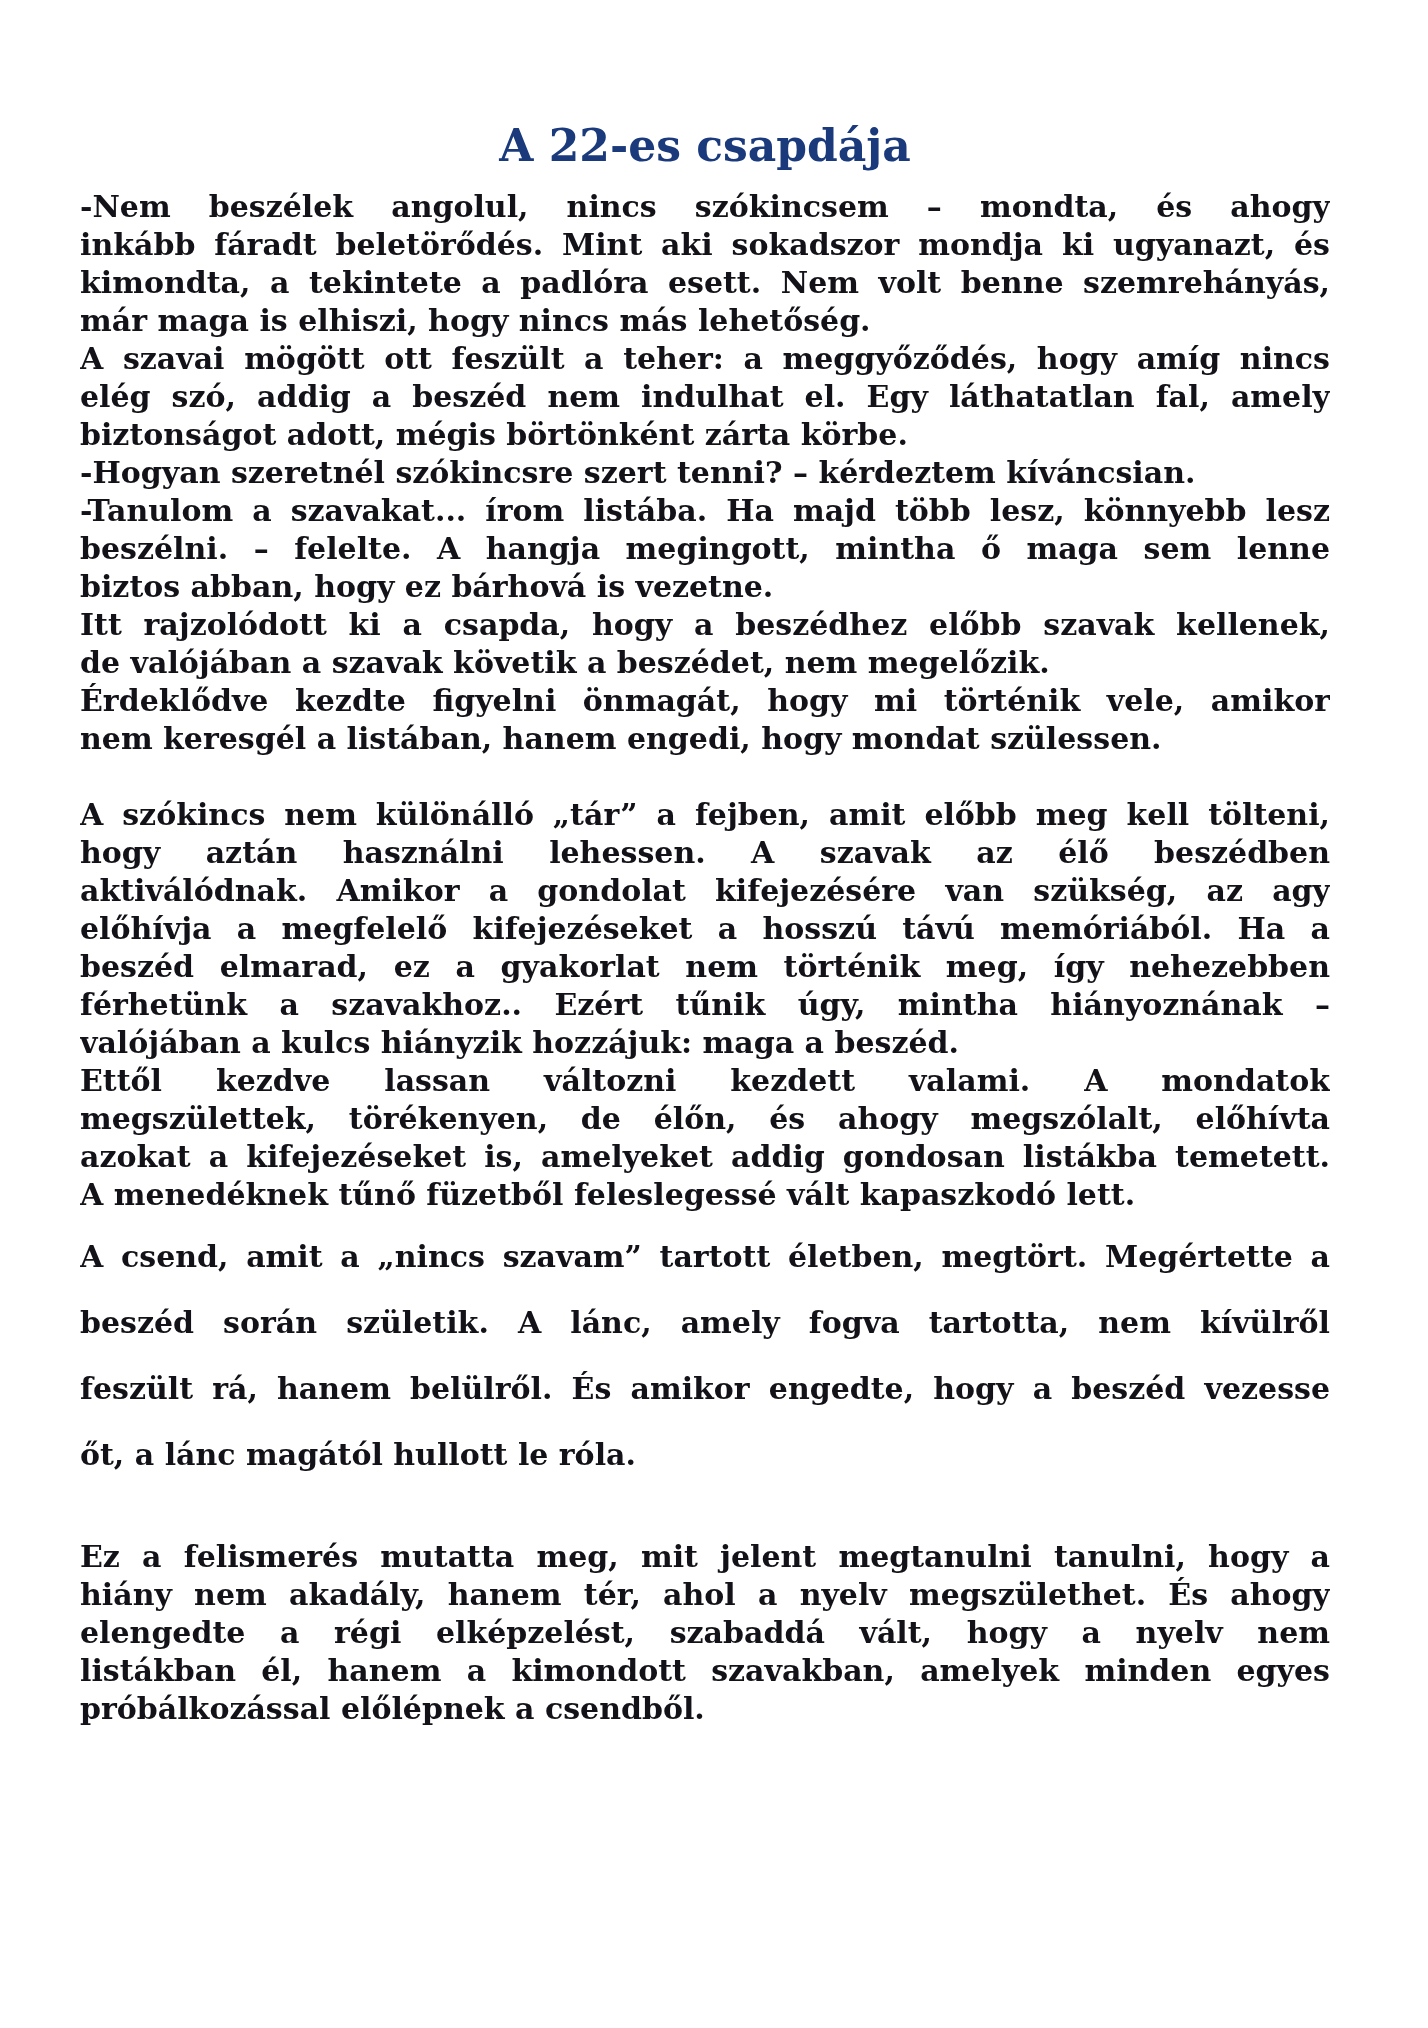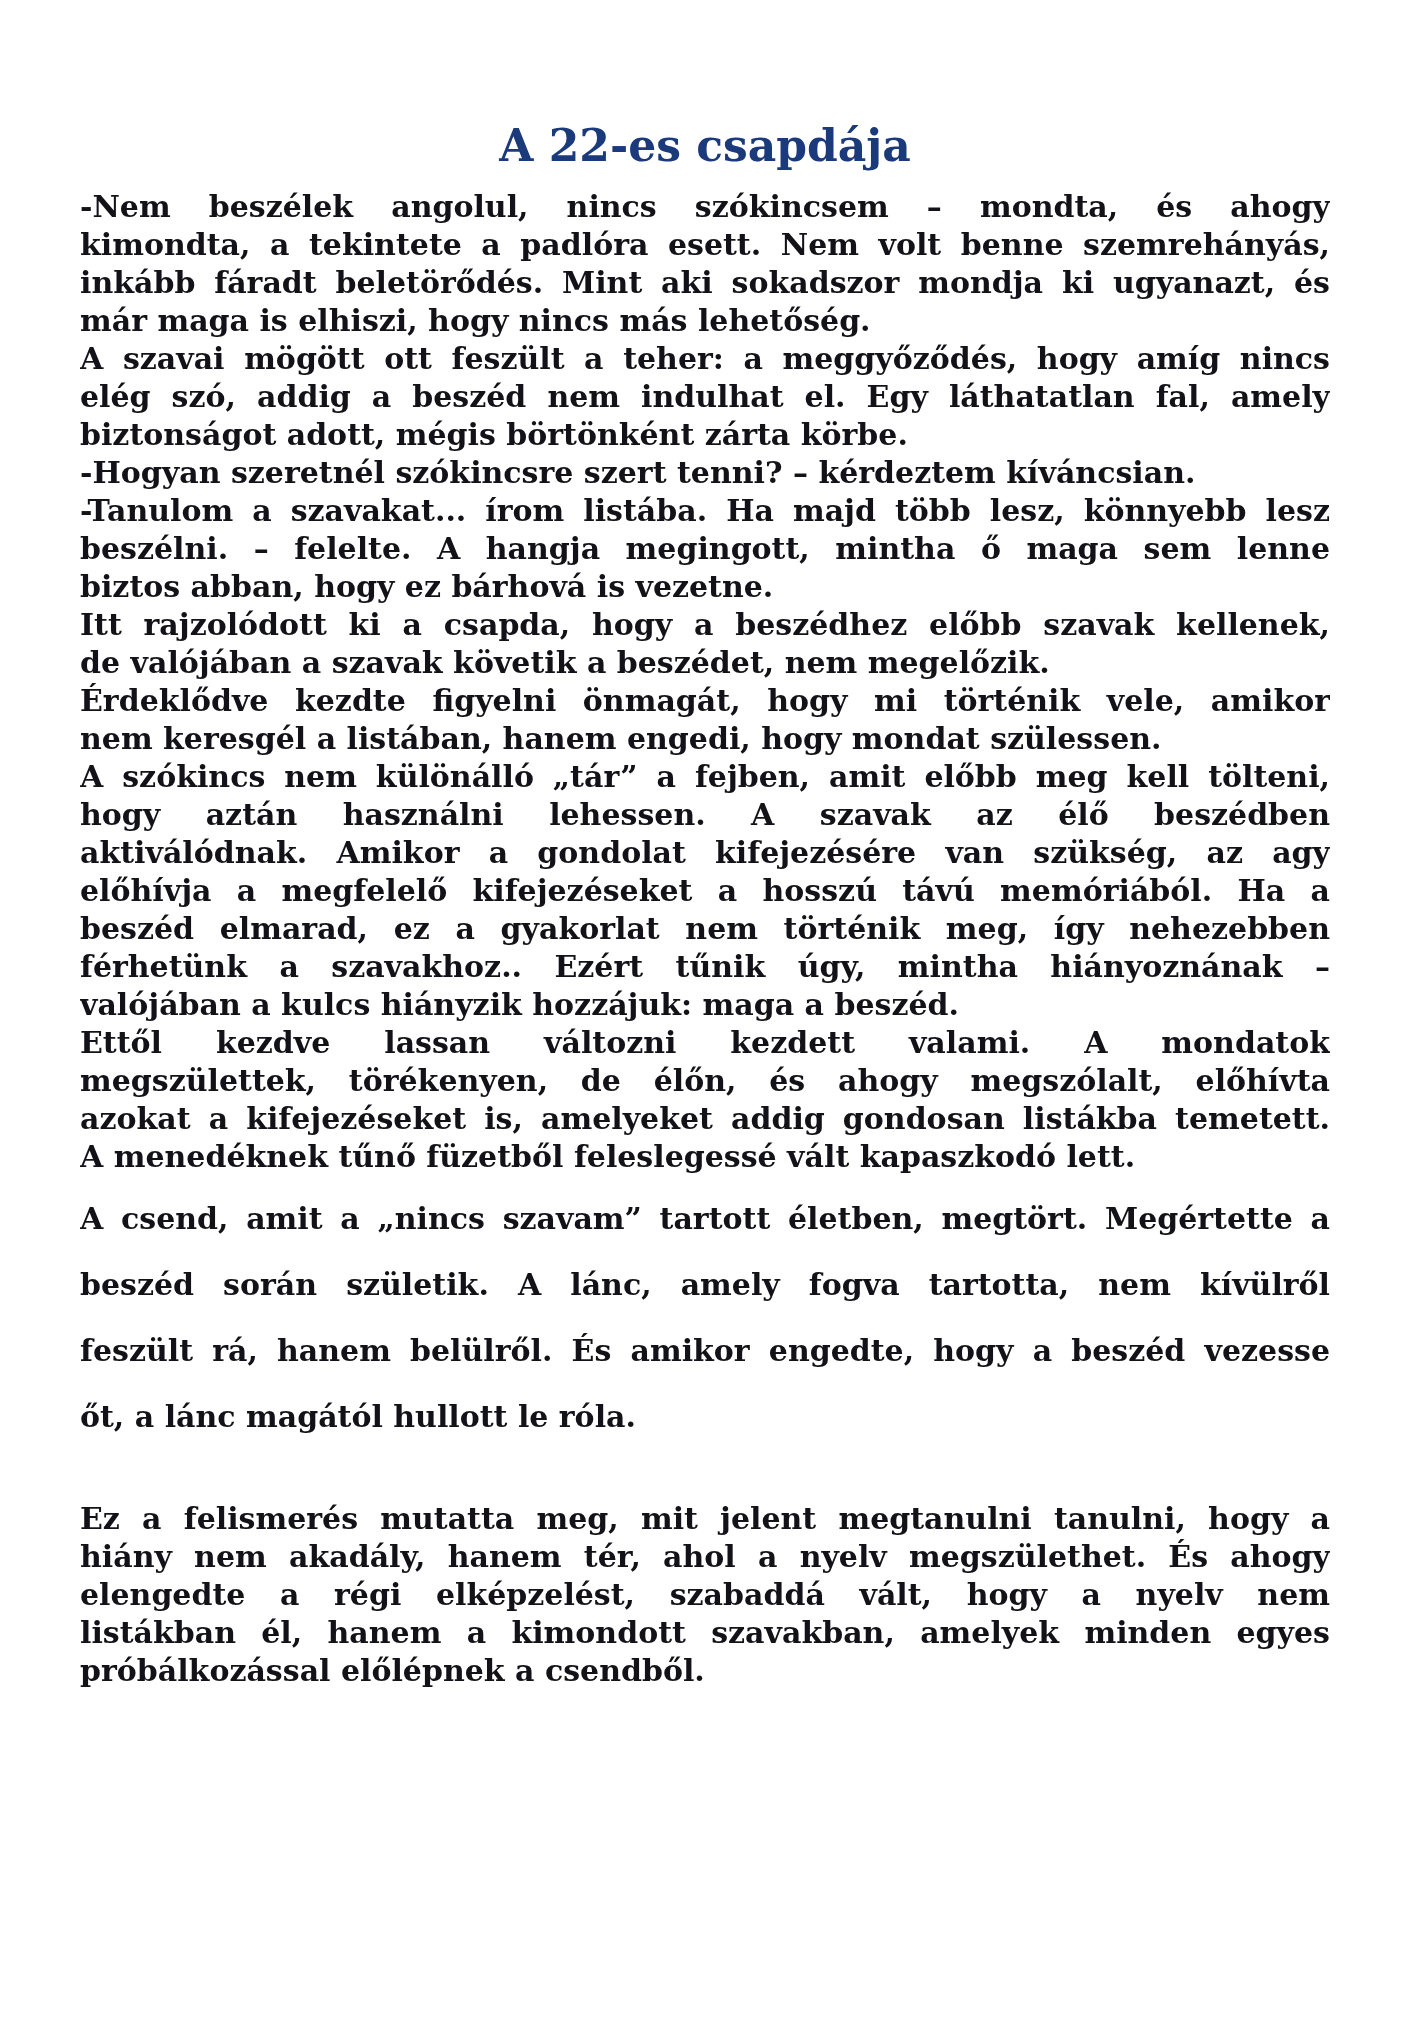--- a/index.html
+++ b/index.html
@@ -24,21 +24,21 @@
     font-size: 44px;
     line-height: 40px;
     font-weight: bold;
     color: #1a3a7c;
     font-family: "DejaVu Serif", "Liberation Serif", serif;
   }
   .body-text {
     font-size: 30px;
   }
   .para { margin: 0; }
-  .para.gap { }
+  .para.gap { margin-top: 38px; }
   .para.gap2 { margin-top: 60px; }
   .line {
     height: 38px;
     line-height: 38px;
     text-align: justify;
     text-align-last: justify;
     -moz-text-align-last: justify;
     white-space: normal;
     overflow: hidden;
     font-weight: bold;
@@ -54,22 +54,22 @@
   }
 </style>
 </head>
 <body>
 
 <div class="page">
   <h1 class="doc-title">A 22-es csapdája</h1>
   <div class="body-text" id="paragraphs">
       <div class="para">
         <div class="line">-Nem beszélek angolul, nincs szókincsem – mondta, és ahogy</div>
+        <div class="line">inkább fáradt beletörődés. Mint aki sokadszor mondja ki ugyanazt, és</div>
         <div class="line">kimondta, a tekintete a padlóra esett. Nem volt benne szemrehányás,</div>
-        <div class="line">inkább fáradt beletörődés. Mint aki sokadszor mondja ki ugyanazt, és</div>
         <div class="line last">már maga is elhiszi, hogy nincs más lehetőség.</div>
       </div>
       <div class="para">
         <div class="line">A szavai mögött ott feszült a teher: a meggyőződés, hogy amíg nincs</div>
         <div class="line">elég szó, addig a beszéd nem indulhat el. Egy láthatatlan fal, amely</div>
         <div class="line last">biztonságot adott, mégis börtönként zárta körbe.</div>
       </div>
       <div class="para">
         <div class="line last">-Hogyan szeretnél szókincsre szert tenni? – kérdeztem kíváncsian.</div>
       </div>

